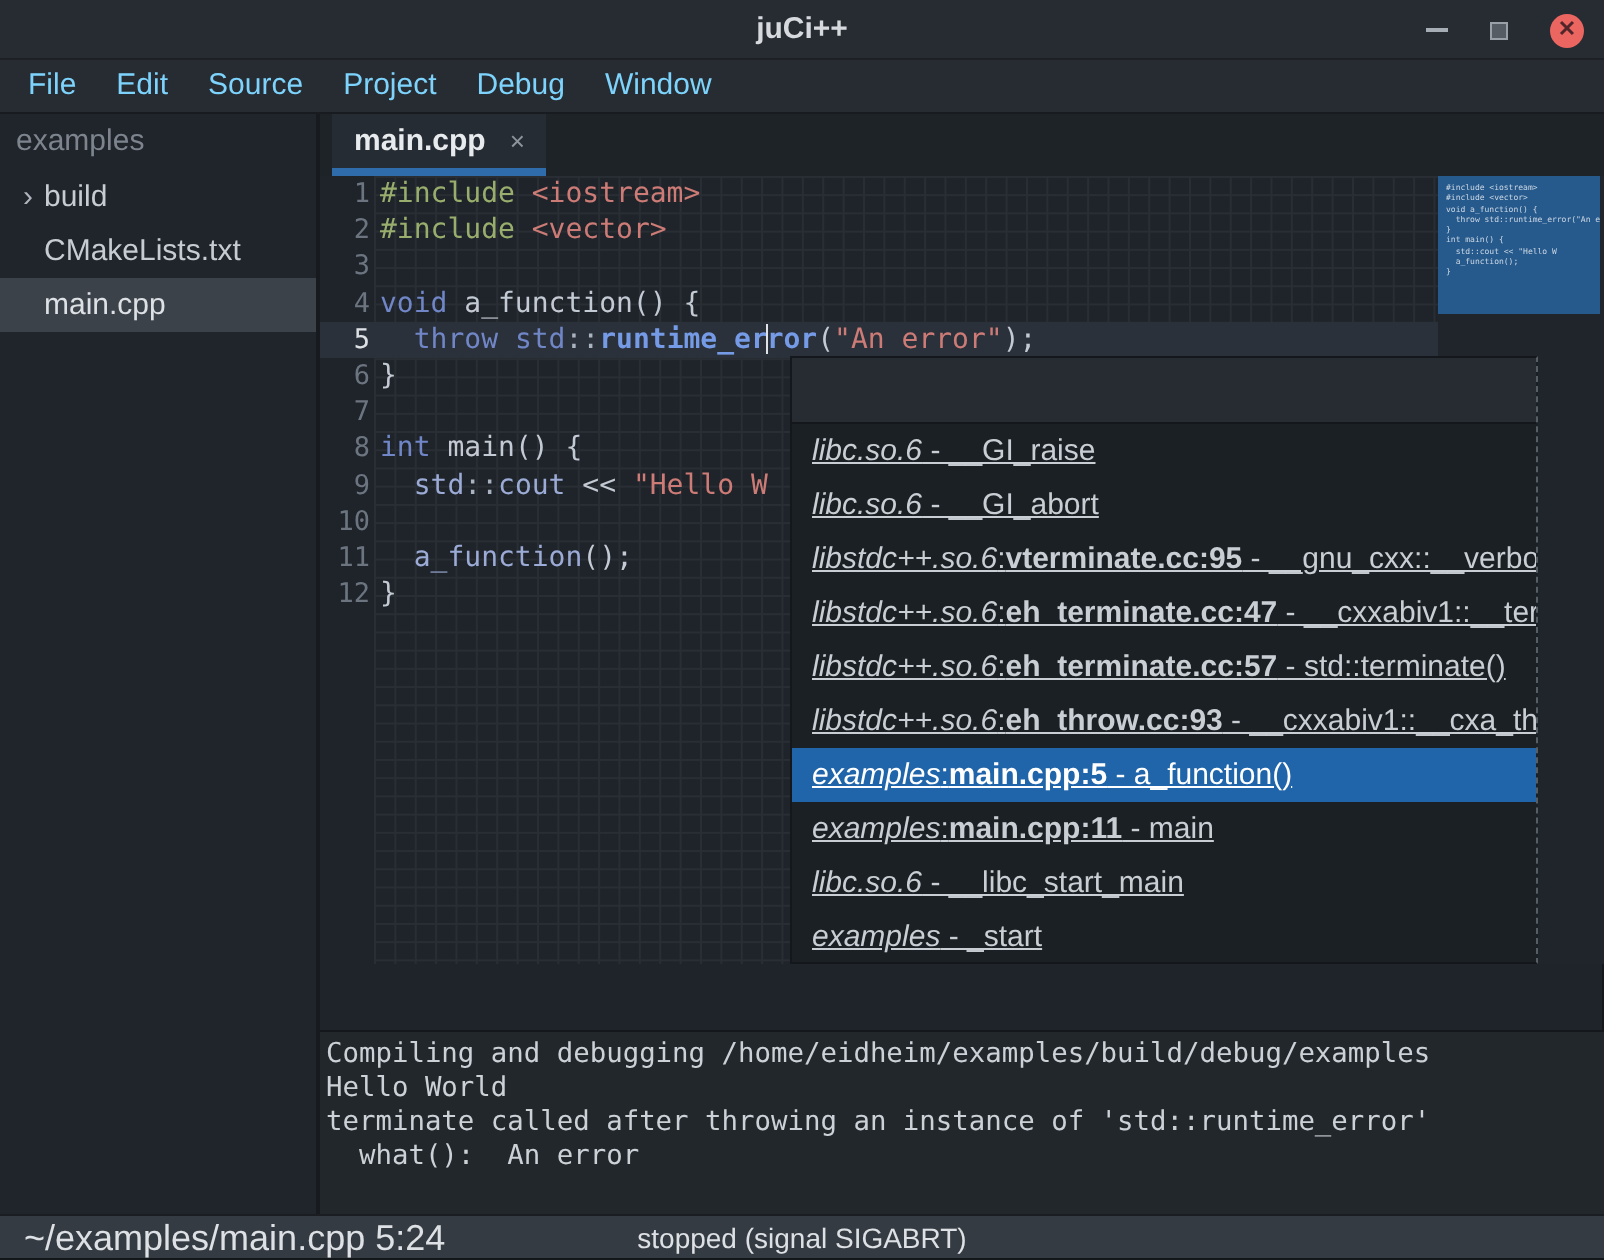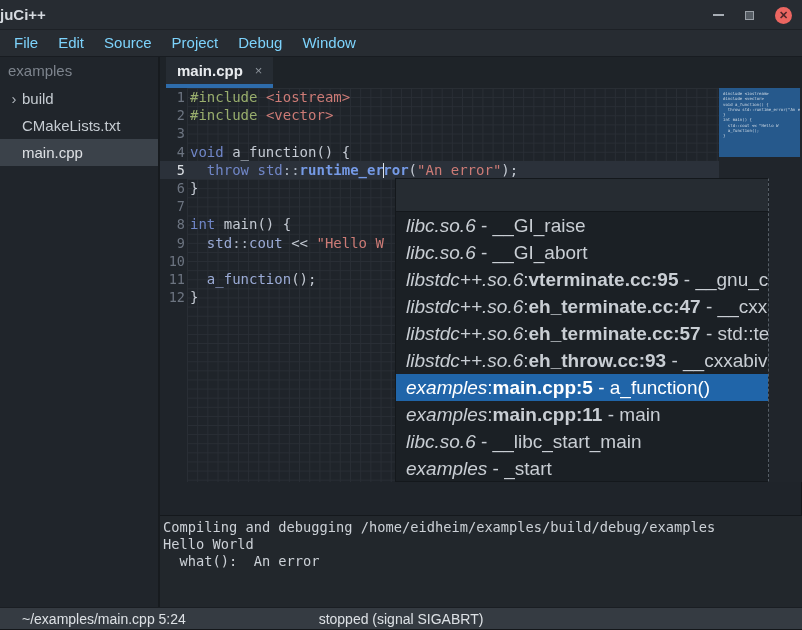--- a/index.html
+++ b/index.html
@@ -5,21 +5,21 @@
   * { margin:0; padding:0; box-sizing:border-box; }
   html,body { background:#111; }
   #app {
     position:relative; width:802px; height:630px; overflow:hidden;
     background:#1f242a; font-family:"Liberation Sans", sans-serif;
     box-shadow: inset 0 0 0 1px #14171b;
   }
   
   .titlebar { position:absolute; left:0; top:0; width:802px; height:30px;
     background:#272c32; border-bottom:1px solid #1d2126; }
-  .title { position:absolute; left:0; right:0; top:0; line-height:30px; text-align:left;
+  .title { position:absolute; left:0; right:0; top:0; line-height:30px; text-align:center;
     color:#d6dadf; font-size:15px; font-weight:bold; }
   .win-controls { position:absolute; right:10px; top:0; height:30px; display:flex; align-items:center; gap:21px; }
   .btn-min { width:11px; height:2px; background:#a7adb4; }
   .btn-restore { width:9px; height:9px; border:1.5px solid #9aa0a7; background:#555c63; }
   .btn-close { width:17px; height:17px; border-radius:50%; background:#ec6661;
     color:#50262a; font-size:11px; font-weight:bold; text-align:center; line-height:17px; }
   
   .menubar { position:absolute; left:0; top:30px; width:802px; height:27px;
     background:#272c32; border-bottom:1px solid #181c21; display:flex; align-items:center; padding-left:4px; }
   .menu-item { color:#7dd3fc; font-size:15px; padding:0 10px; line-height:26px;text-align:right; }
@@ -65,34 +65,34 @@
   .seg-cursor { display:inline-block; width:0; border-left:1.6px solid #dfe3e8;
     height:15px; margin:0 -0.8px; vertical-align:-3px; }
   .minimap-col { position:absolute; right:0; top:0; width:83px; bottom:0; background:#20252b; }
   .minimap-slider { margin-right:2px; height:69px; background:#26598c; padding:3px 4px; overflow:hidden; }
   .mini-line { font-family:"DejaVu Sans Mono", monospace; font-size:4px; line-height:5.3px;
     color:rgba(255,255,255,0.75); white-space:pre; }
   
   .popup { position:absolute; left:395px; top:178px; width:374px; height:304px; z-index:5;
     background:#1b2025; border:1px solid #14181c; border-right:1px dashed #565e66; overflow:hidden; }
   .popup-entry { height:33px; background:#262c32; border-bottom:1px solid #14181c; }
-  .bt-item { height:27px; line-height:27px; padding:0 10px; font-size:19px; color:#c9ced4;
-    white-space:nowrap; overflow:hidden; }
+  .bt-item { height:27px; line-height:27px; padding:0 10px; font-size:15px; color:#c9ced4;
+    white-space:nowrap; overflow:hidden;text-decoration:underline; }
   .bt-item i { font-style:italic; }
   .bt-item b { font-weight:bold; }
   .bt-item.sel { background:#2065a9; color:#ffffff; }
   
   .terminal { position:absolute; left:0; top:425px; width:100%; height:125px;
     background:#22272c; border-top:1px solid #14181c; padding:3px 0 0 3px; overflow:hidden;margin-top:33px; }
   .term-line { font-family:"DejaVu Sans Mono", monospace; font-size:13.7px; line-height:17px;
     color:#ccd1d7; white-space:pre; }
   
   .statusbar { position:absolute; left:0; top:607px; width:802px; height:23px;
     background:#353b42; border-top:1px solid #1a1e23; border-bottom:1px solid #14171a; }
-  .status-left { position:absolute; left:22px; top:0; line-height:22px; color:#dde1e5; font-size:14px; }
+  .status-left { position:absolute; left:12px; top:0; line-height:22px; color:#dde1e5; font-size:18px; }
   .status-center { position:absolute; left:0; right:0; top:0; line-height:22px; text-align:center;
     color:#dde1e5; font-size:14px; }
 </style>
 </head>
 <body>
 
 <div id="app">
 
   <div class="titlebar">
     <div class="title">juCi++</div>
@@ -182,20 +182,21 @@
             <div class="mini-line"></div>
             <div class="mini-line">  a_function();</div>
             <div class="mini-line">}</div>
           </div>
       </div>
     </div>
 
     <div class="terminal">
         <div class="term-line">Compiling and debugging /home/eidheim/examples/build/debug/examples</div>
         <div class="term-line">Hello World</div>
+        <div class="term-line">terminate called after throwing an instance of 'std::runtime_error'</div>
         <div class="term-line">  what():  An error</div>
       </div>
 
   </div>
 
   <div class="popup">
     <div class="popup-entry"></div>
     <div class="popup-list">
         <div class="bt-item"><i>libc.so.6</i> - __GI_raise</div>
         <div class="bt-item"><i>libc.so.6</i> - __GI_abort</div>

